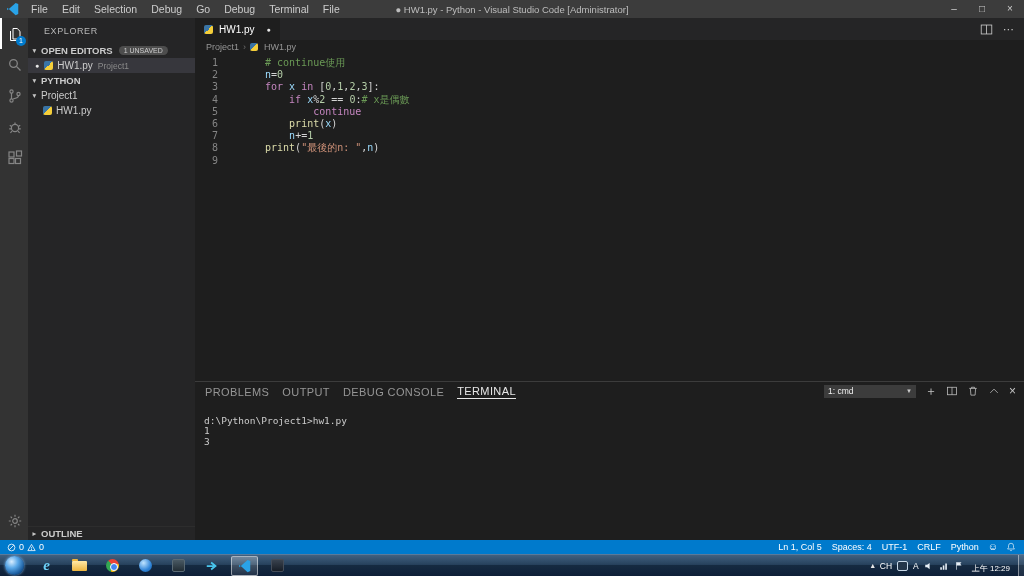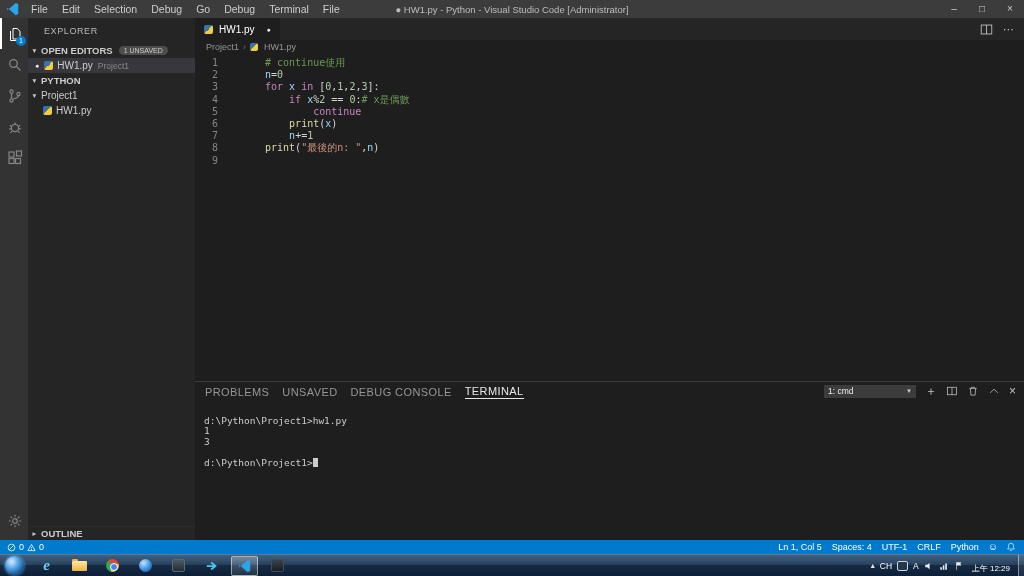--- a/index.html
+++ b/index.html
@@ -291,21 +291,21 @@
         <div class="code-line">
           <span class="line-num">9</span>
           <span class="line-content"></span>
         </div>
       </div>
 
     <div class="panel">
       <div class="panel-header">
         <div class="panel-tabs" style="display:flex;align-items:center;">
             <span class="panel-tab">PROBLEMS</span>
-            <span class="panel-tab">UNSAVED</span>
+            <span class="panel-tab">OUTPUT</span>
             <span class="panel-tab">DEBUG CONSOLE</span>
             <span class="panel-tab active">TERMINAL</span>
           </div>
         <div class="panel-actions">
           <div class="term-select">
             <span>1: cmd</span>
             <span class="dd-arrow">▼</span>
           </div>
           <span class="pa-glyph">＋</span>
           <span>
@@ -326,21 +326,20 @@
           </span>
           <span class="pa-glyph">×</span>
         </div>
       </div>
       <div class="terminal">
           <div class="term-line"></div>
           <div class="term-line">d:\Python\Project1&gt;hw1.py</div>
           <div class="term-line">1</div>
           <div class="term-line">3</div>
           <div class="term-line"></div>
-          <div class="term-line">d:\Python\Project1&gt;<span class="term-cursor"></span></div>
         </div>
     </div>
 
   </div>
 </div>
 
 <div class="statusbar">
   <div class="sb-left">
     <svg viewBox="0 0 16 16">
         <circle cx="8" cy="8" r="6" fill="none" stroke="#ffffff" stroke-width="1.4"></circle>

